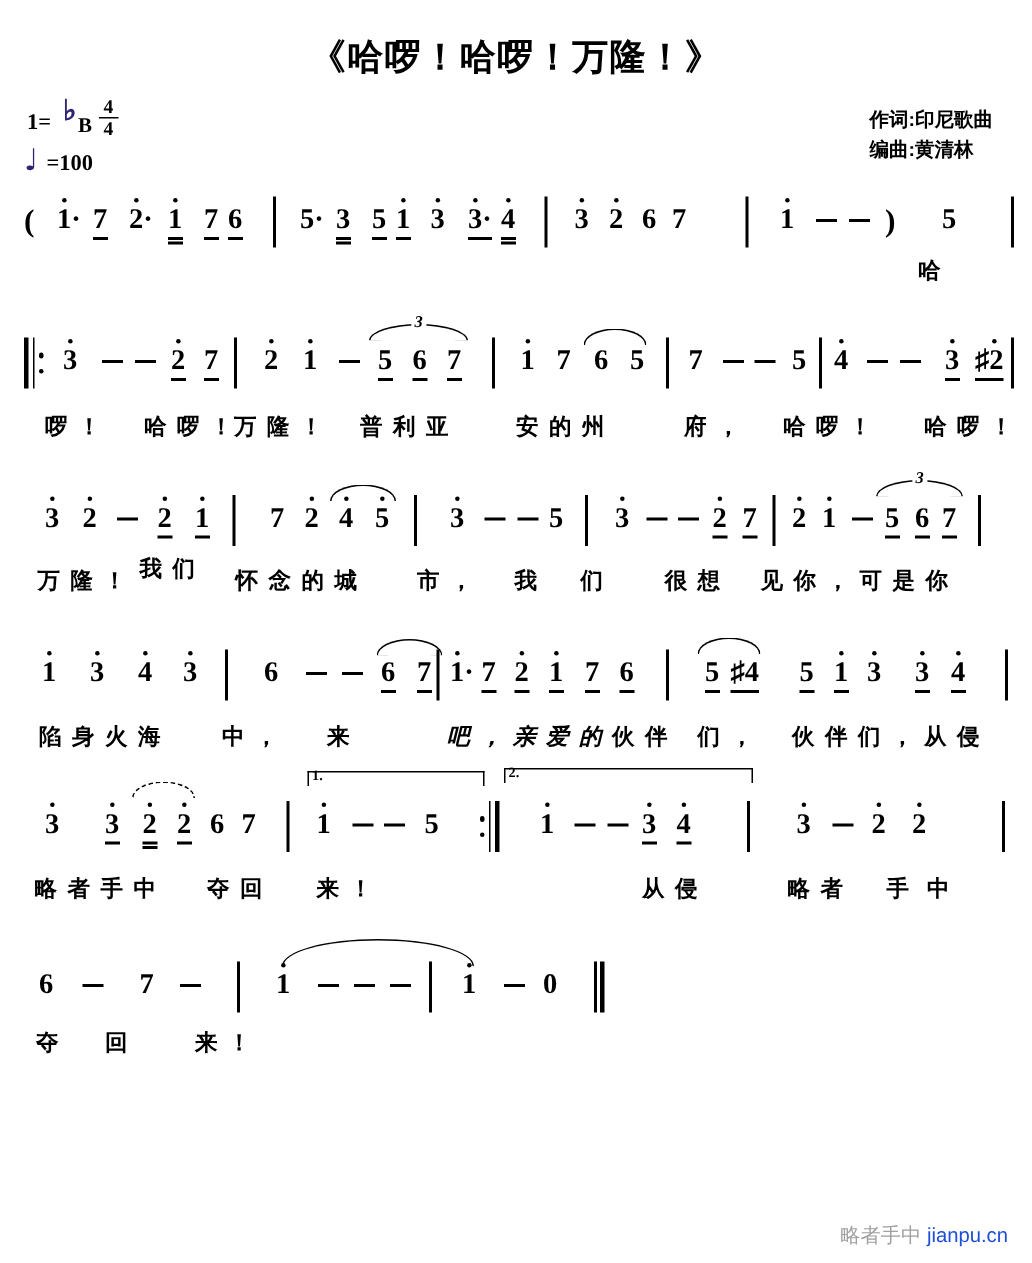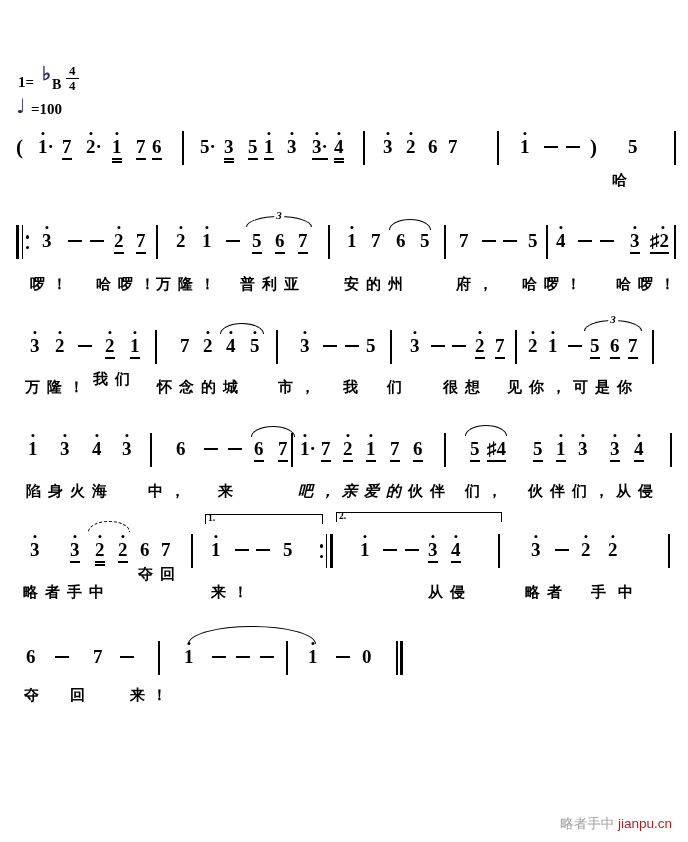--- a/index.html
+++ b/index.html
@@ -48,28 +48,33 @@
   .tri .tri-label{position:absolute;top:-8px;left:50%;transform:translateX(-50%);
        background:#fff;padding:0 2px;font:italic bold 11px "Liberation Serif",serif;}
   .volta{position:absolute;height:9px;border-top:1.5px solid #000;
          border-left:1.5px solid #000;border-right:1.5px solid #000;}
   .volta .vlabel{position:absolute;left:2px;top:-2px;font:bold 9.5px "Liberation Serif",serif;letter-spacing:0;}
   .footnote{position:absolute;left:14px;top:774px;font-size:15px;font-weight:bold;
             font-family:"Liberation Sans",sans-serif;}
   .watermark{position:absolute;right:16px;top:815px;font-size:13.5px;
              font-family:"Liberation Sans",sans-serif;}
   .wm-site{color:#a0a0a0;}
-  .wm-domain{color:#b91c1c;}
+  .wm-domain{color:#1d4ed8;}
 </style>
 </head>
 <body>
 
 <div class="page">
 
-
+  <div class="title">《哈啰！哈啰！万隆！》</div>
+
+  <div class="credits">
+    <div>作词:印尼歌曲</div>
+    <div>编曲:黄清林</div>
+  </div>
 
   <div class="keysig">
     <span class="k-prefix">1=</span>
     <span class="k-flat">♭</span>
     <span class="k-letter">B</span>
     <span class="k-frac">
       <span class="top">4</span>
       <span class="bot">4</span>
     </span>
     <span class="tempo-note">♩</span>
@@ -303,21 +308,21 @@
         <i class="bthin"></i>
       </div>
       <div class="slur dashed" style="left: 88px; top: 521px; width: 40px;"></div>
       <div class="volta" style="left: 205px; top: 514px; width: 116px;">
         <span class="vlabel">1.</span>
       </div>
       <div class="volta" style="left: 336px; top: 512px; width: 164px;">
         <span class="vlabel">2.</span>
       </div>
       <span class="lyr" style="left: 23px; top: 583px;">略者手中</span>
-      <span class="lyr" style="left: 138px; top: 565px;">夺回</span>
+      <span class="lyr" style="left: 138px; top: 583px;">夺回</span>
       <span class="lyr" style="left: 211px; top: 583px;">来！</span>
       <span class="lyr" style="left: 428px; top: 583px;">从侵</span>
       <span class="lyr" style="left: 525px; top: 583px;">略者</span>
       <span class="lyr" style="left: 591px; top: 583px;">手</span>
       <span class="lyr" style="left: 618px; top: 583px;">中</span>
       <span class="nt" style="top: 647px; left: 26px;">6</span>
       <div class="dsh" style="top: 656px; left: 55px;"></div>
       <span class="nt" style="top: 647px; left: 93px;">7</span>
       <div class="dsh" style="top: 656px; left: 120px;"></div>
       <div class="barwrap" style="top: 641px; left: 158px;">

